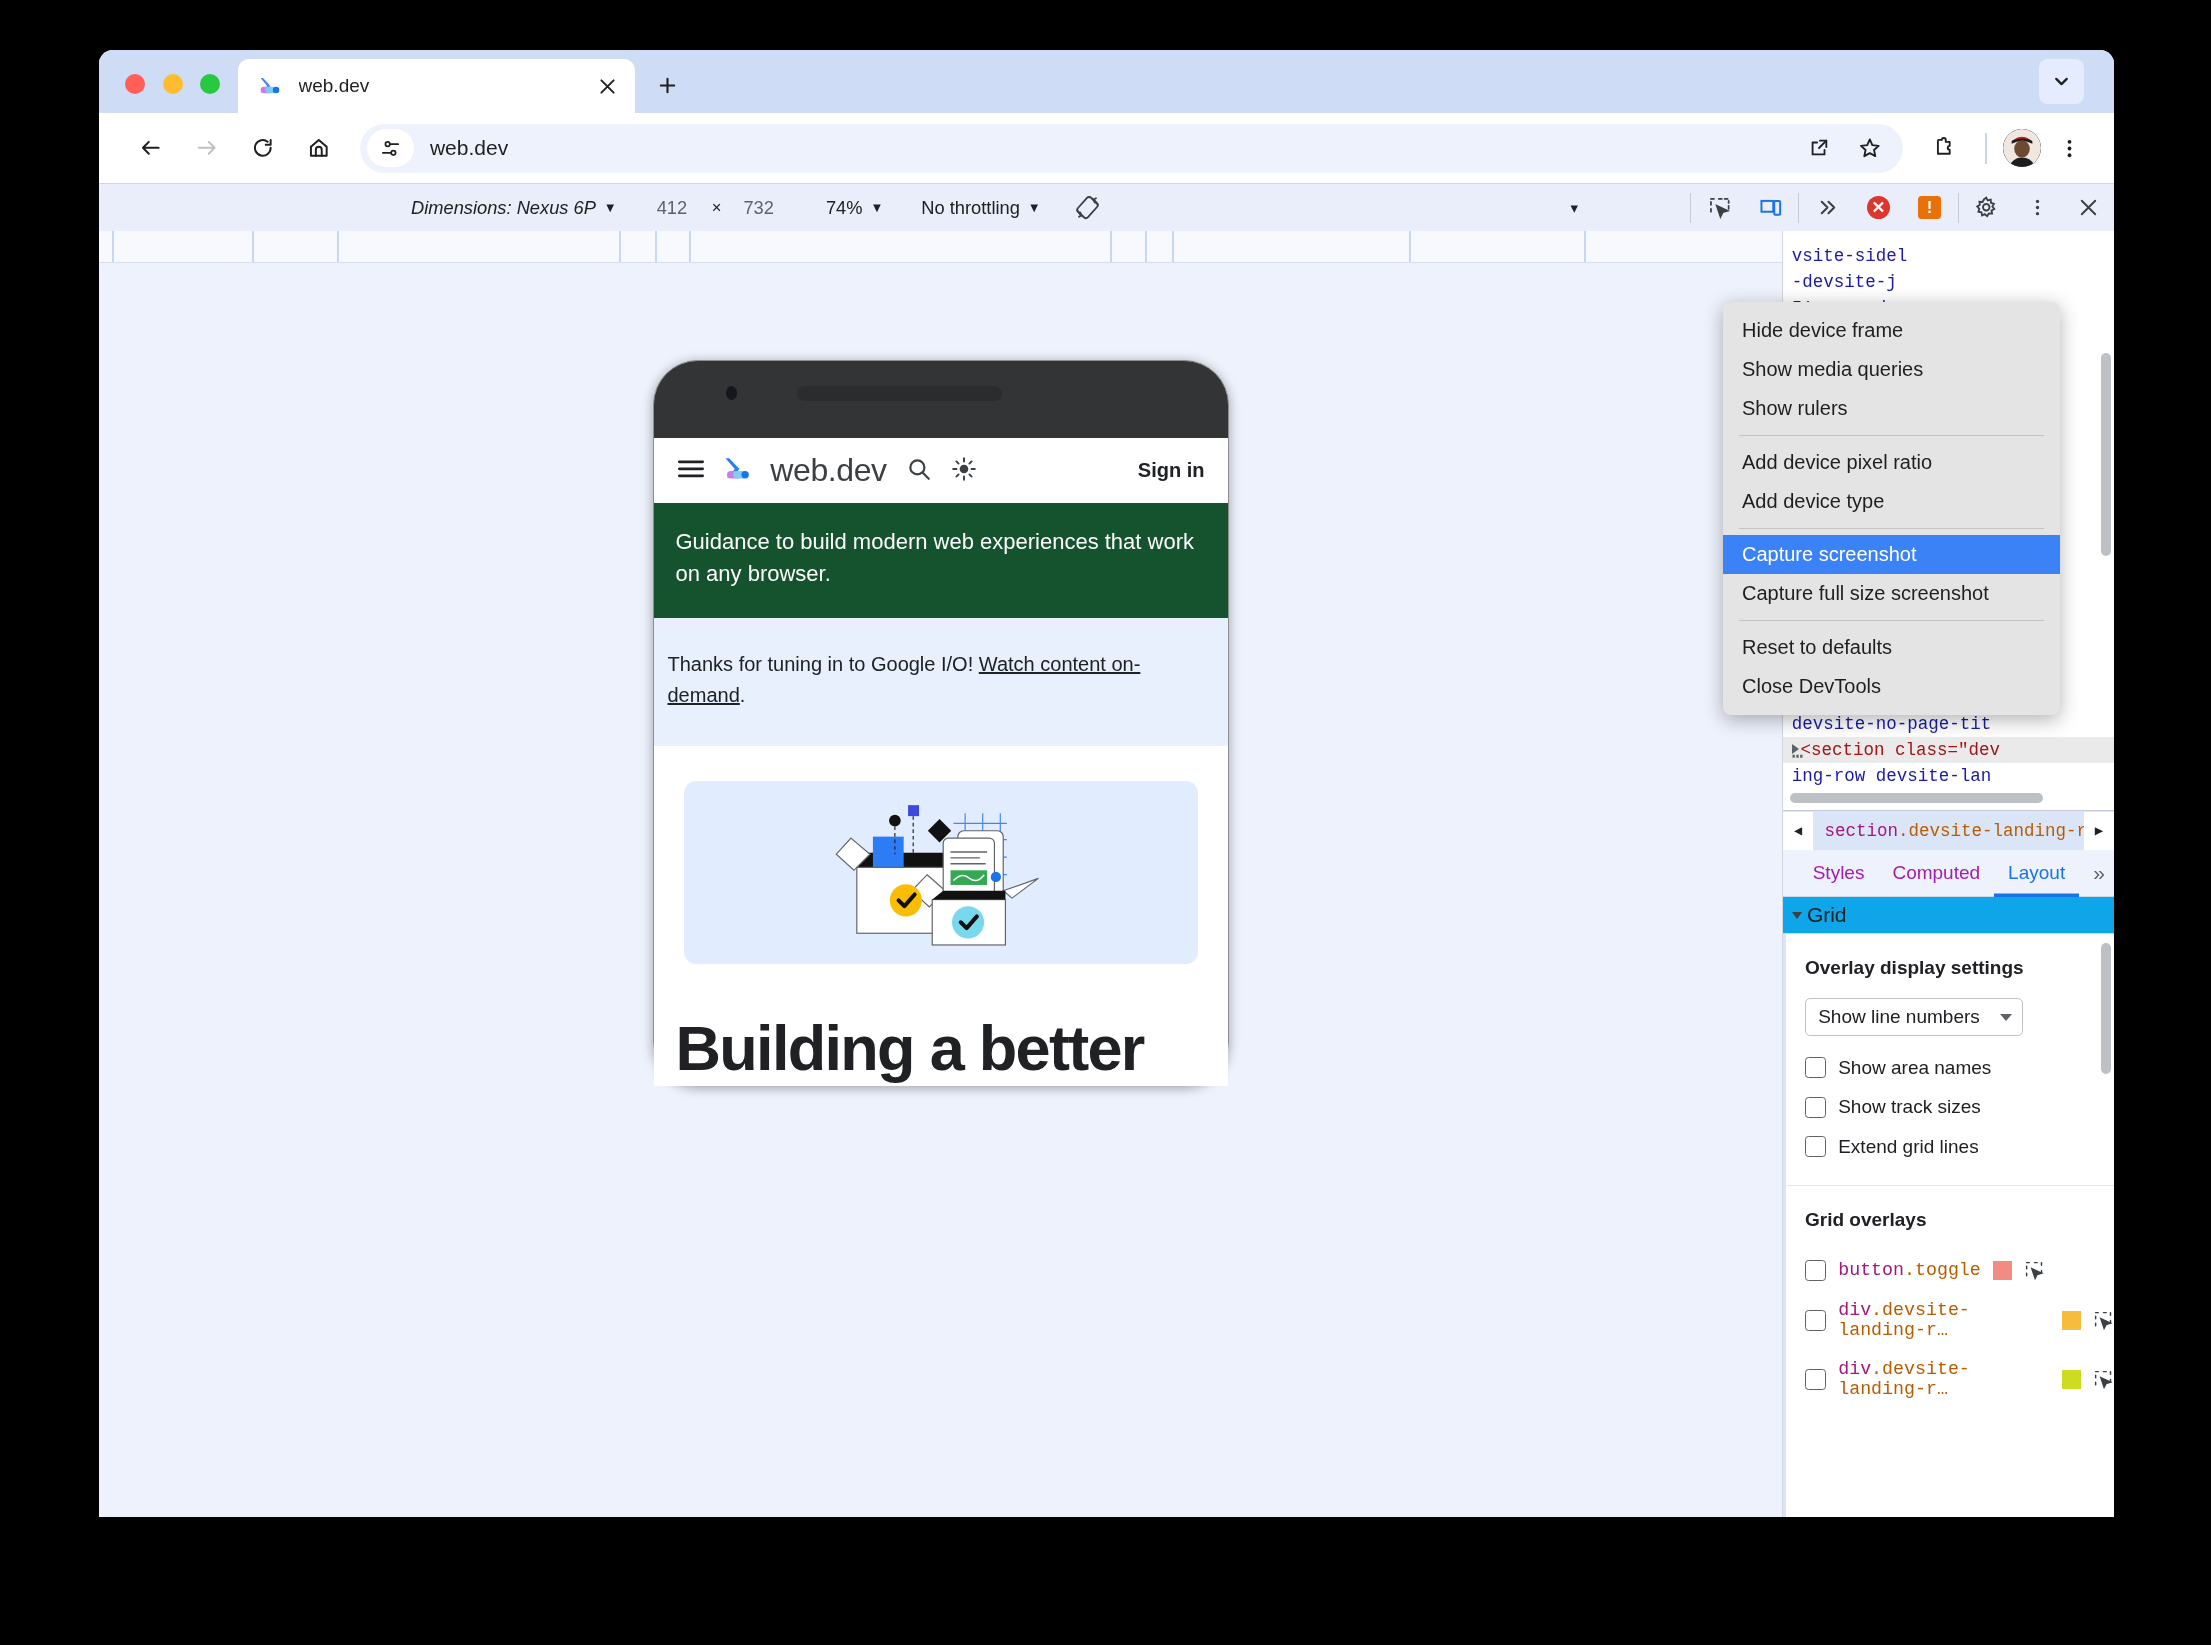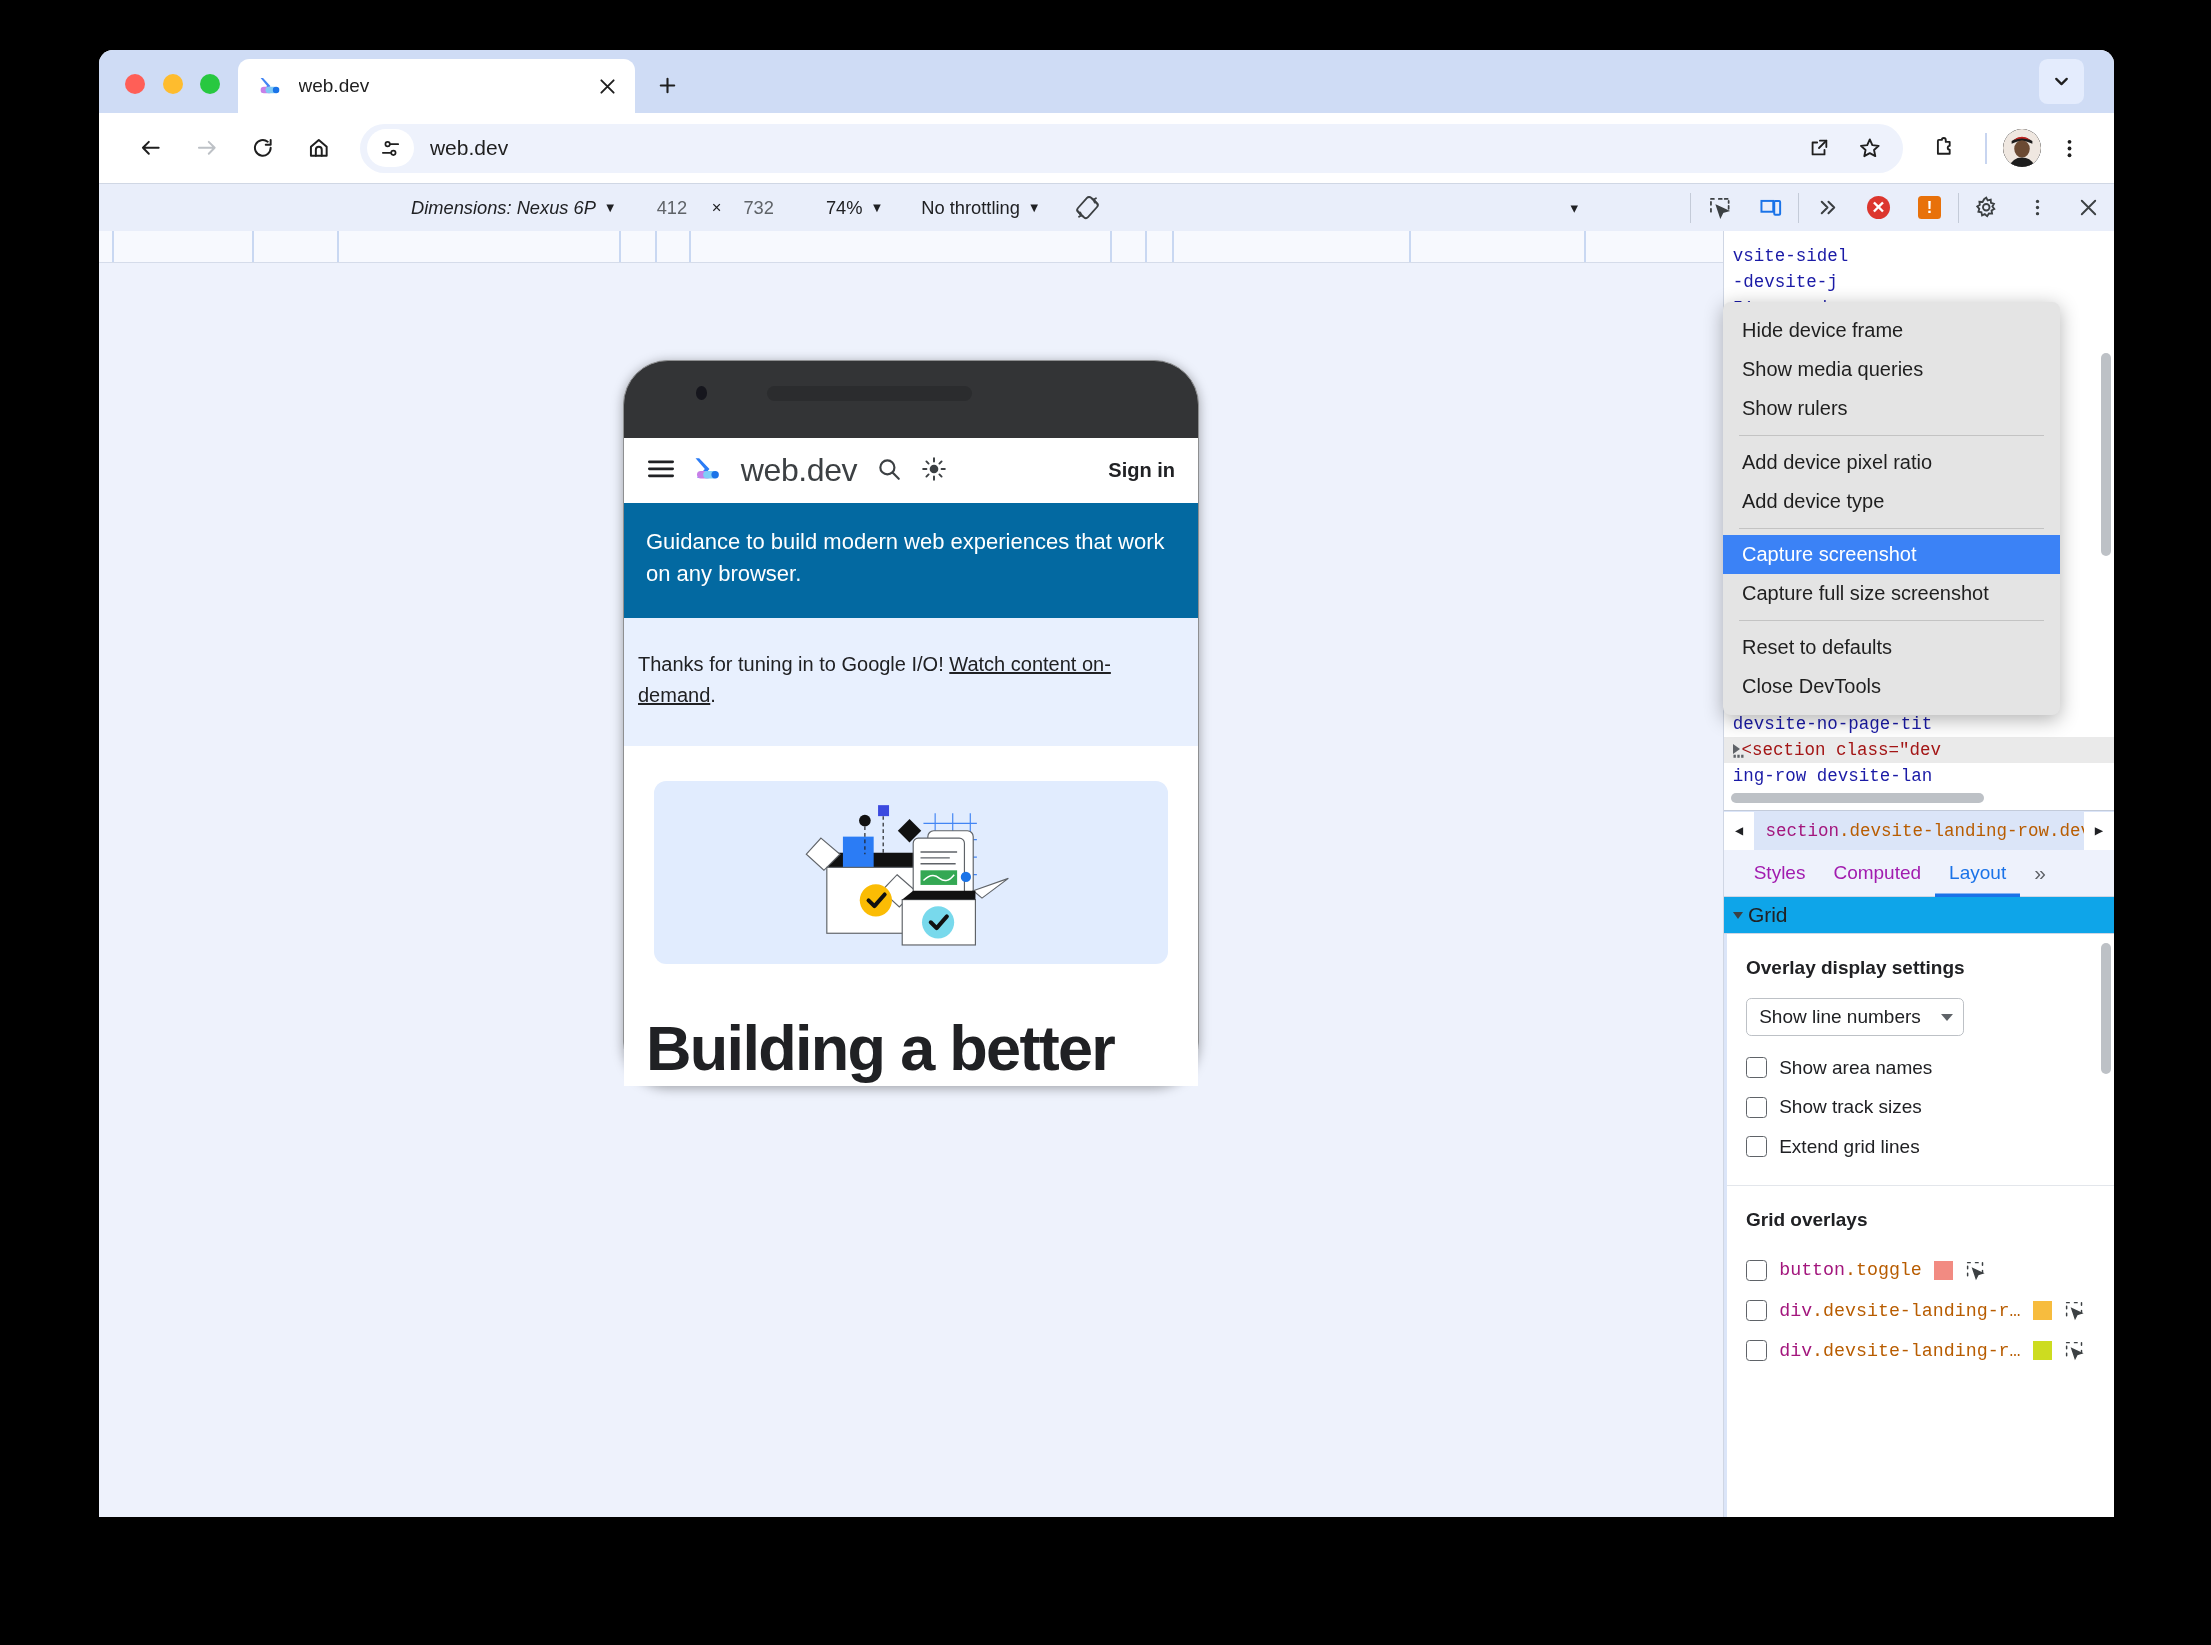--- a/index.html
+++ b/index.html
@@ -249,21 +249,21 @@
     color: #3c4043;
     letter-spacing: -0.4px;
     margin-left: -5.2px;
   }
   #site-search-icon, #site-theme-icon { width: 26px; flex: 0 0 26px; color: #3c4043; }
   #site-signin {
     margin-left: auto;
     font-size: 20px; font-weight: bold; color: #202124;
   }
   #hero-banner {
-    background: #0369a1;
+    background: #14532d;
     color: #fff;
     padding: 23px 22px 28px 22px;
     font-size: 22px;
     line-height: 1.45;
   }
   #announce-banner {
     background: #e8f0fe;
     padding: 31px 22px 35px 14px;
     font-size: 20px;
     line-height: 1.55;
@@ -281,21 +281,21 @@
     padding: 52px 22px 0 22px;
     font-size: 63px;
     line-height: 1.03;
     font-weight: bold;
     color: #202124;
     letter-spacing: -1.7px;
   }
 
   
   #devtools-panel {
-    width: 391px;
+    width: 332px;
     background: #fff;
     border-left: 0.9px solid #cfd6e4;
     display: flex;
     flex-direction: column;
     position: relative;
   }
   #dom-tree {
     flex: 0 0 579px;
     position: relative;
     overflow: hidden;

